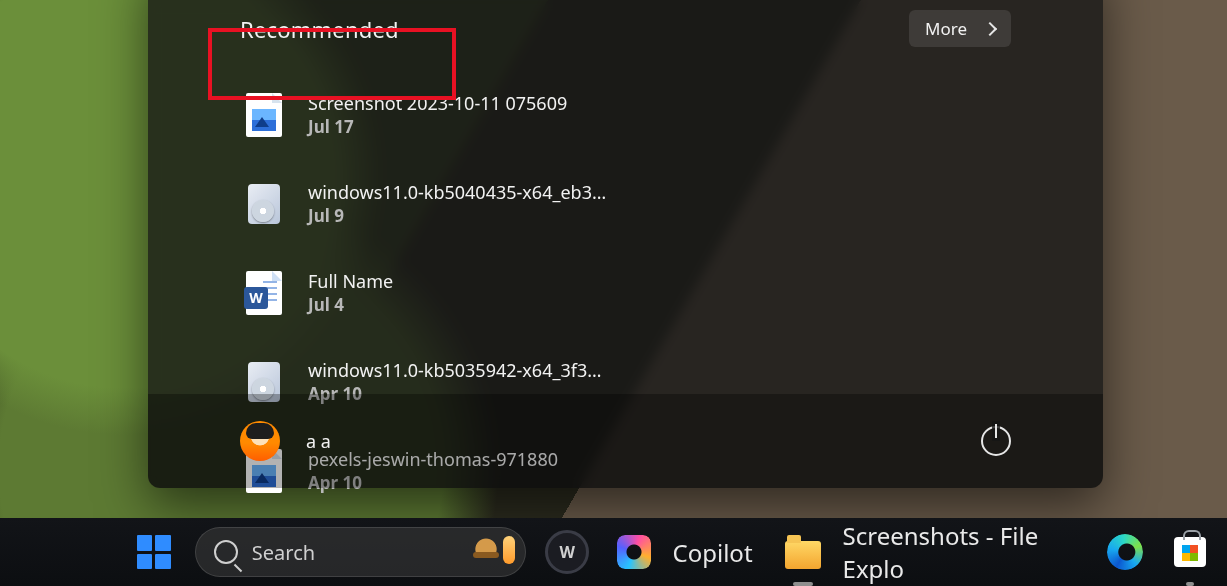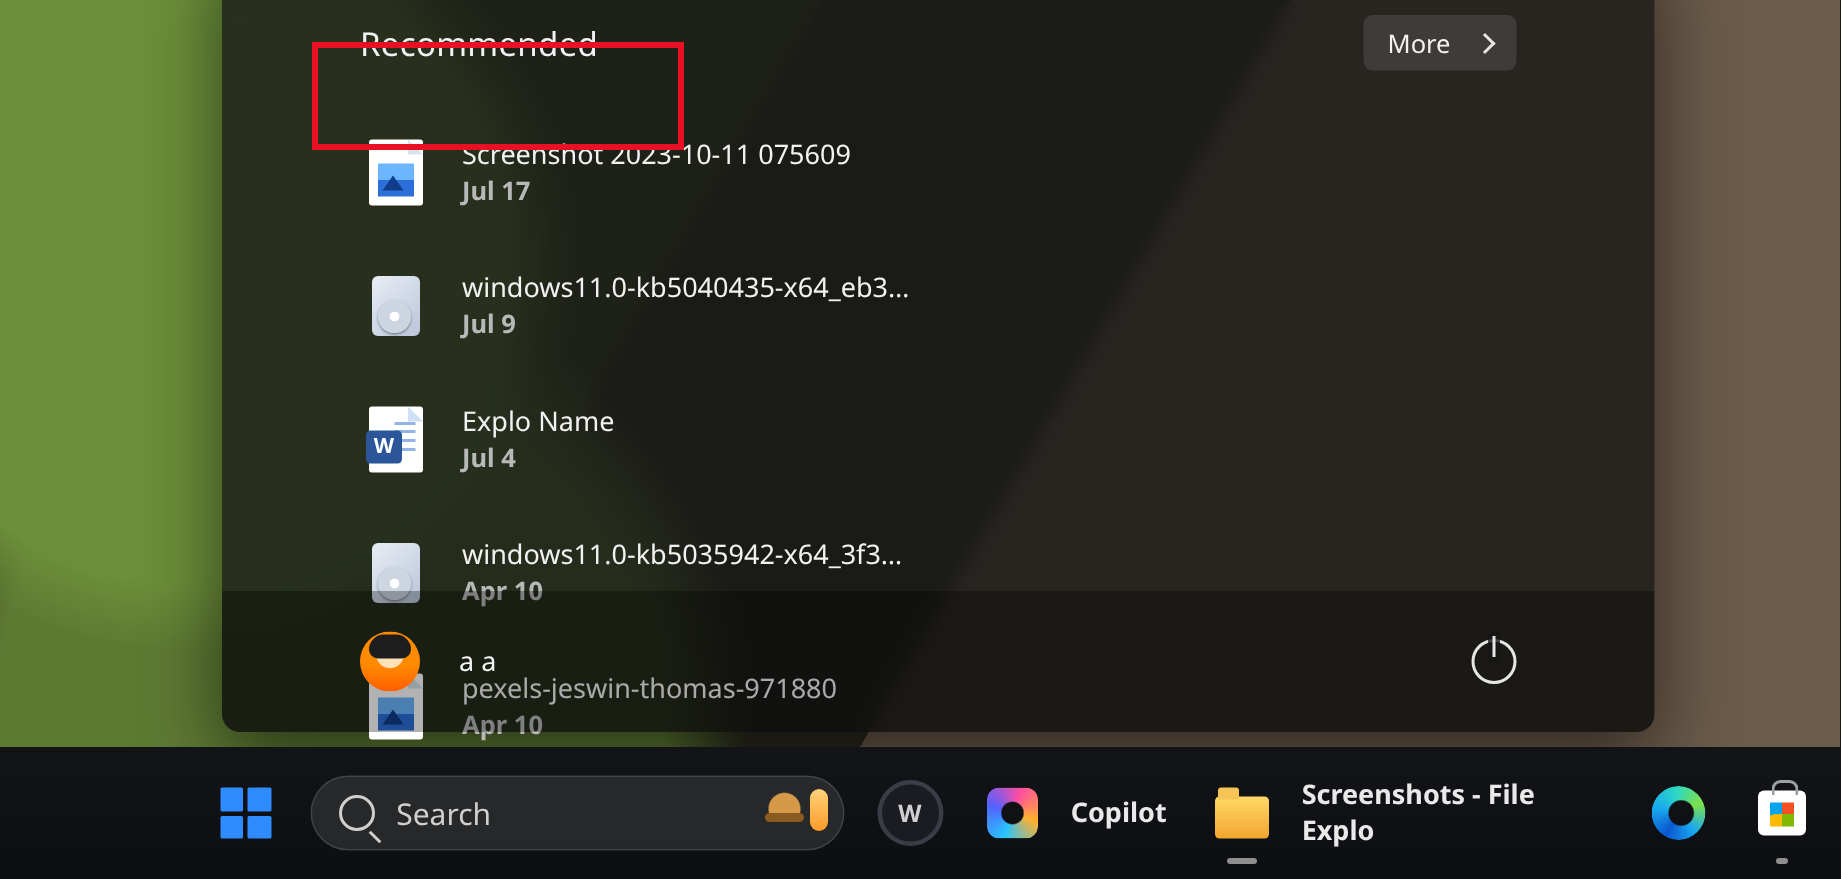--- a/index.html
+++ b/index.html
@@ -54,25 +54,25 @@
   .user{display:flex;align-items:center;gap:26px;cursor:pointer;}
   .avatar{width:40px;height:40px;border-radius:50%;
     background:radial-gradient(circle at 50% 38%,#fde1b9 0 28%,transparent 30%),
                linear-gradient(180deg,#ff8a00 55%,#ff5e00 100%);
     position:relative;overflow:hidden;}
   .avatar:before{content:"";position:absolute;left:6px;right:6px;top:2px;height:16px;background:#1e1e1e;border-radius:10px 10px 6px 6px;}
   .uname{font-size:18px;}
   .power{width:26px;height:26px;border:2px solid #e6e6e6;border-radius:50%;position:relative;cursor:pointer;}
   .power:before{content:"";position:absolute;left:50%;top:-4px;width:2px;height:14px;background:#e6e6e6;transform:translateX(-50%);box-shadow:0 0 0 3px rgba(22,22,22,.78);}
   
-  .taskbar{position:absolute;left:0;right:0;bottom:0;height:88px;
+  .taskbar{position:absolute;left:0;right:0;bottom:0;height:68px;
     background:linear-gradient(180deg,#121418,#0c0e11);display:flex;align-items:center;gap:18px;padding:0 14px;}
   .tb-pad{width:110px;}
   .tb-item{display:flex;align-items:center;justify-content:center;width:52px;height:52px;border-radius:8px;cursor:pointer;position:relative;}
-  .tb-label{color:#e9e9e9;font-size:18px;margin-left:-4px;margin-right:6px;font-weight:bold;}
+  .tb-label{color:#e9e9e9;font-size:24px;margin-left:-4px;margin-right:6px;}
   .winlogo{width:34px;height:34px;display:grid;grid-template-columns:1fr 1fr;grid-template-rows:1fr 1fr;gap:3px;}
   .winlogo span{background:#2f8cff;border-radius:1px;}
   .search{display:flex;align-items:center;gap:14px;width:328px;height:48px;border-radius:26px;
     background:rgba(60,60,60,.55);border:1px solid rgba(255,255,255,.12);padding:0 18px;color:#cfcfcf;font-size:20px;cursor:text;position:relative;}
   .mag{width:20px;height:20px;border:2px solid #cfcfcf;border-radius:50%;position:relative;}
   .mag:after{content:"";position:absolute;right:-7px;bottom:-7px;width:10px;height:2px;background:#cfcfcf;transform:rotate(45deg);}
   .s-ico{position:absolute;right:10px;top:8px;display:flex;gap:4px;}
   .hat{width:26px;height:22px;background:radial-gradient(circle at 50% 60%,#d49a4a 0 55%,transparent 60%);}
   .hat:before{content:"";display:block;width:26px;height:6px;background:#8a5a20;border-radius:3px;margin-top:16px;}
   .tube{width:12px;height:28px;background:linear-gradient(180deg,#ffd27a,#ff9b2b);border-radius:6px;}
@@ -128,21 +128,21 @@
             <div class="date">Jul 9</div>
           </div>
         </div>
         <div class="item">
           <div class="ico ico-doc">
               <div class="paper"></div>
               <div class="lines"></div>
               <div class="w">W</div>
             </div>
           <div class="txt">
-            <div class="name">Explo Name</div>
+            <div class="name">Full Name</div>
             <div class="date">Jul 4</div>
           </div>
         </div>
         <div class="item">
           <div class="ico ico-pkg">
               <div class="box"></div>
               <div class="disc"></div>
             </div>
           <div class="txt">
             <div class="name">windows11.0-kb5035942-x64_3f371...</div>

